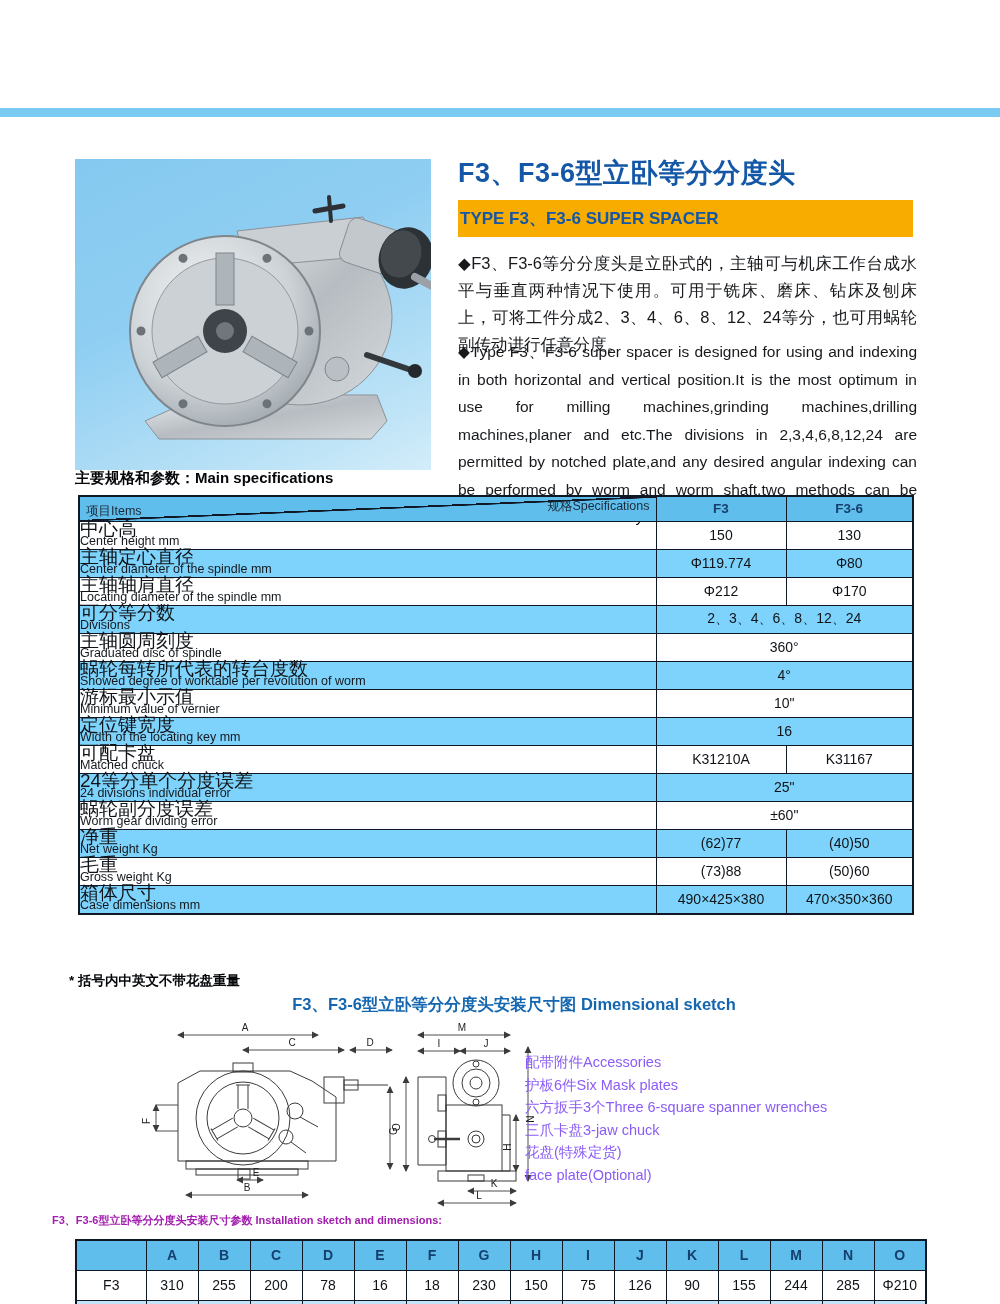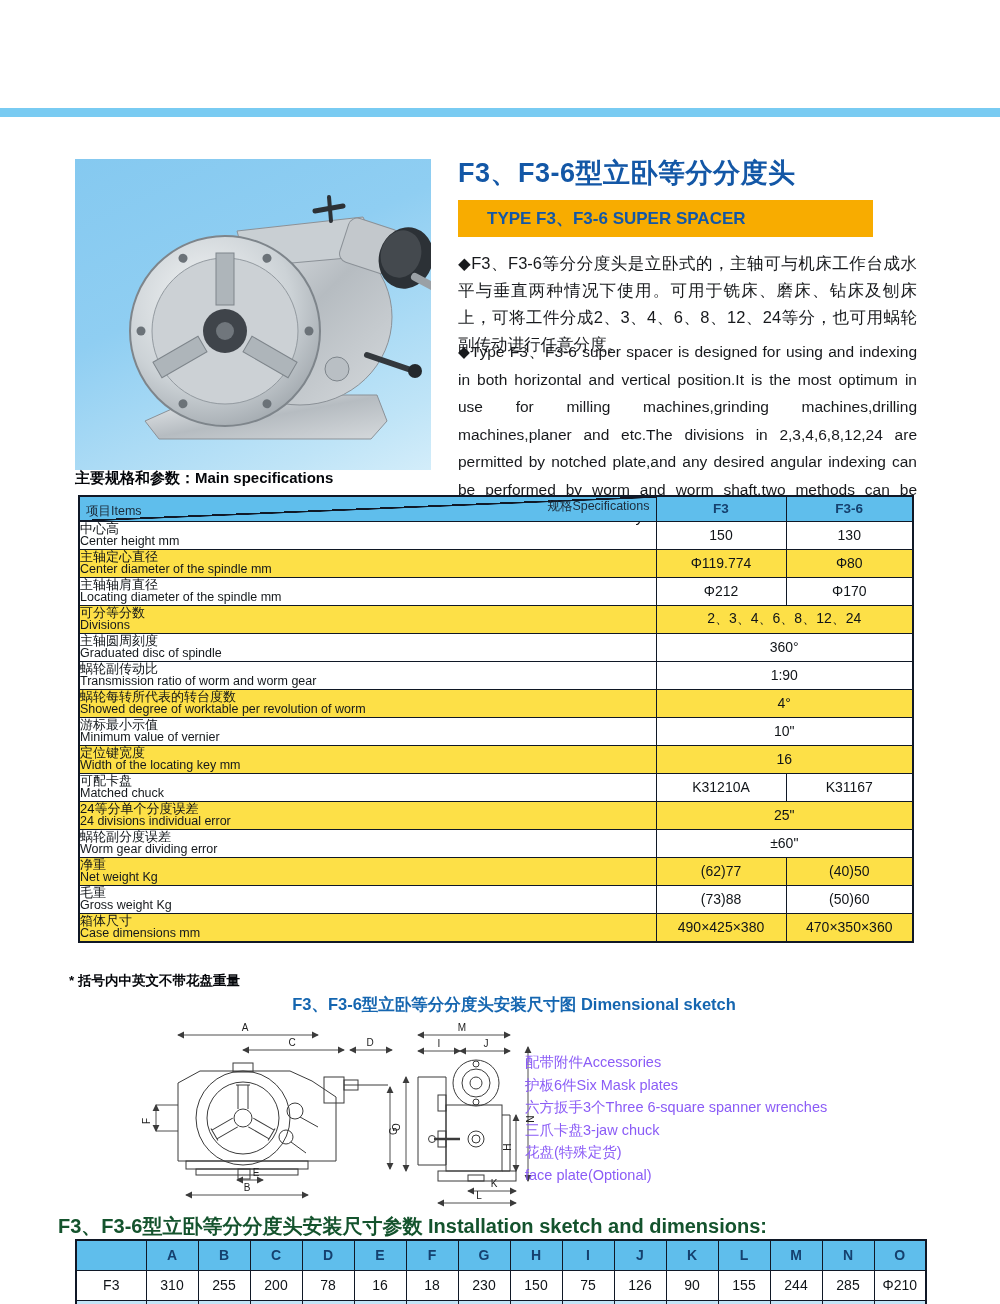--- a/index.html
+++ b/index.html
@@ -4,45 +4,45 @@
 <style>
   html,body{margin:0;padding:0;background:#ffffff;}
   .page{position:relative;width:1000px;height:1304px;background:#ffffff;overflow:hidden;
         font-family:"Liberation Sans","DejaVu Sans",sans-serif;color:#16191d;margin-top:39px;}
   .abs{position:absolute;}
   .stripe{left:0;top:69px;width:1000px;height:9px;background:#79CBF2;}
   .photo{left:75px;top:120px;width:356px;height:311px;
          background:linear-gradient(155deg,#85C9F0 0%,#8FCEF2 40%,#BFE4F7 85%,#D3EDFA 100%);}
   .photo svg{display:block;width:100%;height:100%;}
   .title{left:458px;top:116px;width:460px;font-size:27px;font-weight:bold;color:#1357A6;letter-spacing:0.5px;}
-  .banner{left:458px;top:161px;width:415px;height:37px;background:#F8AC00;color:#1357A6;
-          font-size:17px;font-weight:bold;line-height:37px;padding-left:29px;box-sizing:border-box;}
+  .banner{left:458px;top:161px;width:455px;height:37px;background:#F8AC00;color:#1357A6;
+          font-size:17px;font-weight:bold;line-height:37px;padding-left:2px;box-sizing:border-box;}
   .para-cn{left:458px;top:211px;width:459px;font-size:16.5px;line-height:27px;text-align:justify;color:#17191c;}
   .para-en{left:458px;top:299px;width:459px;font-size:15.5px;line-height:27.5px;text-align:justify;color:#17191c;}
   .spec-heading{left:75px;top:430px;font-size:15px;font-weight:bold;color:#04060a;}
   .footnote{left:69px;top:933px;font-size:13.5px;font-weight:bold;color:#04060a;}
   .sketch-heading{left:0;top:955px;width:1000px;text-align:center;font-size:16.5px;font-weight:bold;color:#1566B0;padding-left:14px;}
-  .dims-heading{left:58px;top:1174px;font-size:20px;font-weight:bold;color:#14532d;}
+  .dims-heading{left:52px;top:1174px;font-size:11px;font-weight:bold;color:#a21caf;}
   .accessories{left:525px;top:1012px;font-size:14.5px;line-height:22.5px;color:#8b5cf6;}
 
   table{border-collapse:collapse;table-layout:fixed;}
   table.spec{left:78px;top:456px;width:834px;border:2px solid #101826;}
   table.spec th,table.spec td{border:1px solid #101826;padding:0;}
   table.spec tr{height:28px;}
   table.spec tr.hd{height:25px;background:#5FBEEC;}
   table.spec th.vh{font-size:13.5px;font-weight:600;color:#15406e;}
   th.diag{position:relative;
       background-image:linear-gradient(to bottom right,transparent calc(50% - 1px),#101826 calc(50% - 1px),#101826 calc(50% + 0.5px),transparent calc(50% + 1px));}
   th.diag .dspec{position:absolute;top:1px;right:6px;font-size:12.5px;font-weight:normal;color:#1c2b3a;}
   th.diag .ditems{position:absolute;bottom:1px;left:6px;font-size:12.5px;font-weight:normal;color:#1c2b3a;}
   td.item{text-align:left;vertical-align:middle;padding:1px 4px 1px 6px;}
-  td.item .cn{font-size:13px;line-height:13.5px;color:#101418;}
+  td.item .cn{font-size:19px;line-height:13.5px;color:#101418;}
   td.item .en{font-size:12.5px;line-height:13.5px;color:#14181c;}
   td.val{text-align:center;font-size:14px;color:#101418;}
-  tr.alt{background:#fde047;}
+  tr.alt{background:#7dd3fc;}
 
   table.dims{left:75px;top:1200px;width:850px;border:2px solid #101826;}
   table.dims th,table.dims td{border:1px solid #101826;text-align:center;padding:0;}
   table.dims tr{height:30px;}
   table.dims thead tr{background:#5FBEEC;}
   table.dims th{font-size:14px;font-weight:600;color:#15406e;}
   table.dims td{font-size:14px;color:#101418;}
   table.dims tr.alt{background:#C2E5F7;}
 
   svg.sketch{left:140px;top:980px;width:400px;height:190px;}
@@ -174,27 +174,20 @@
             <div class="en">Divisions</div>
           </td>
       <td class="val" colspan="2">2、3、4、6、8、12、24</td>
     </tr>
     <tr>
       <td class="item">
             <div class="cn">主轴圆周刻度</div>
             <div class="en">Graduated disc of spindle</div>
           </td>
       <td class="val" colspan="2">360°</td>
-    </tr>
-    <tr>
-      <td class="item">
-            <div class="cn">蜗轮副传动比</div>
-            <div class="en">Transmission ratio of worm and worm gear</div>
-          </td>
-      <td class="val" colspan="2">1:90</td>
     </tr>
     <tr class="alt">
       <td class="item">
             <div class="cn">蜗轮每转所代表的转台度数</div>
             <div class="en">Showed degree of worktable per revolution of worm</div>
           </td>
       <td class="val" colspan="2">4°</td>
     </tr>
     <tr>
       <td class="item">

